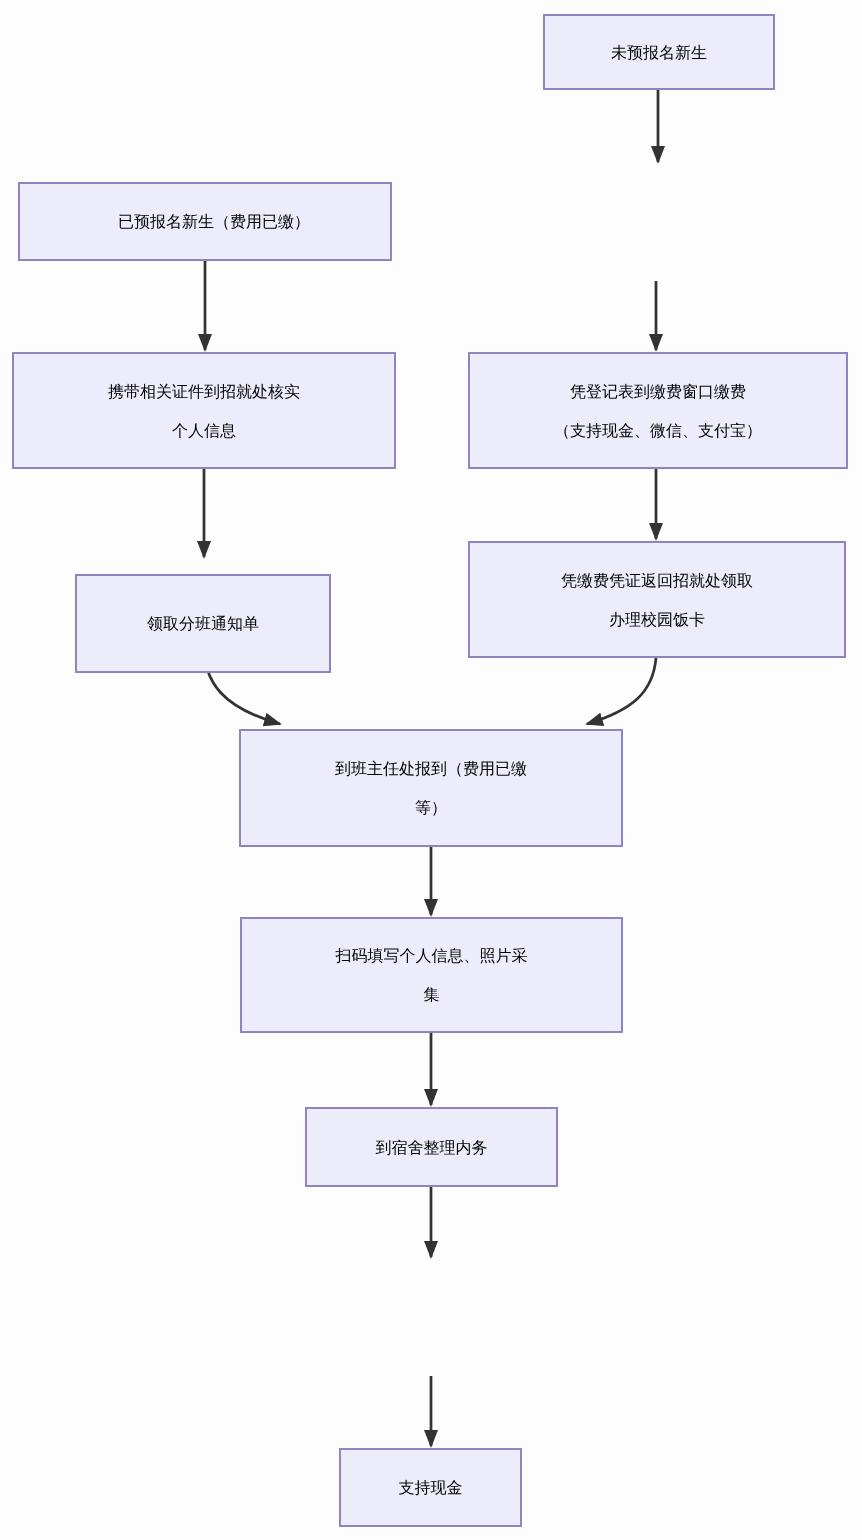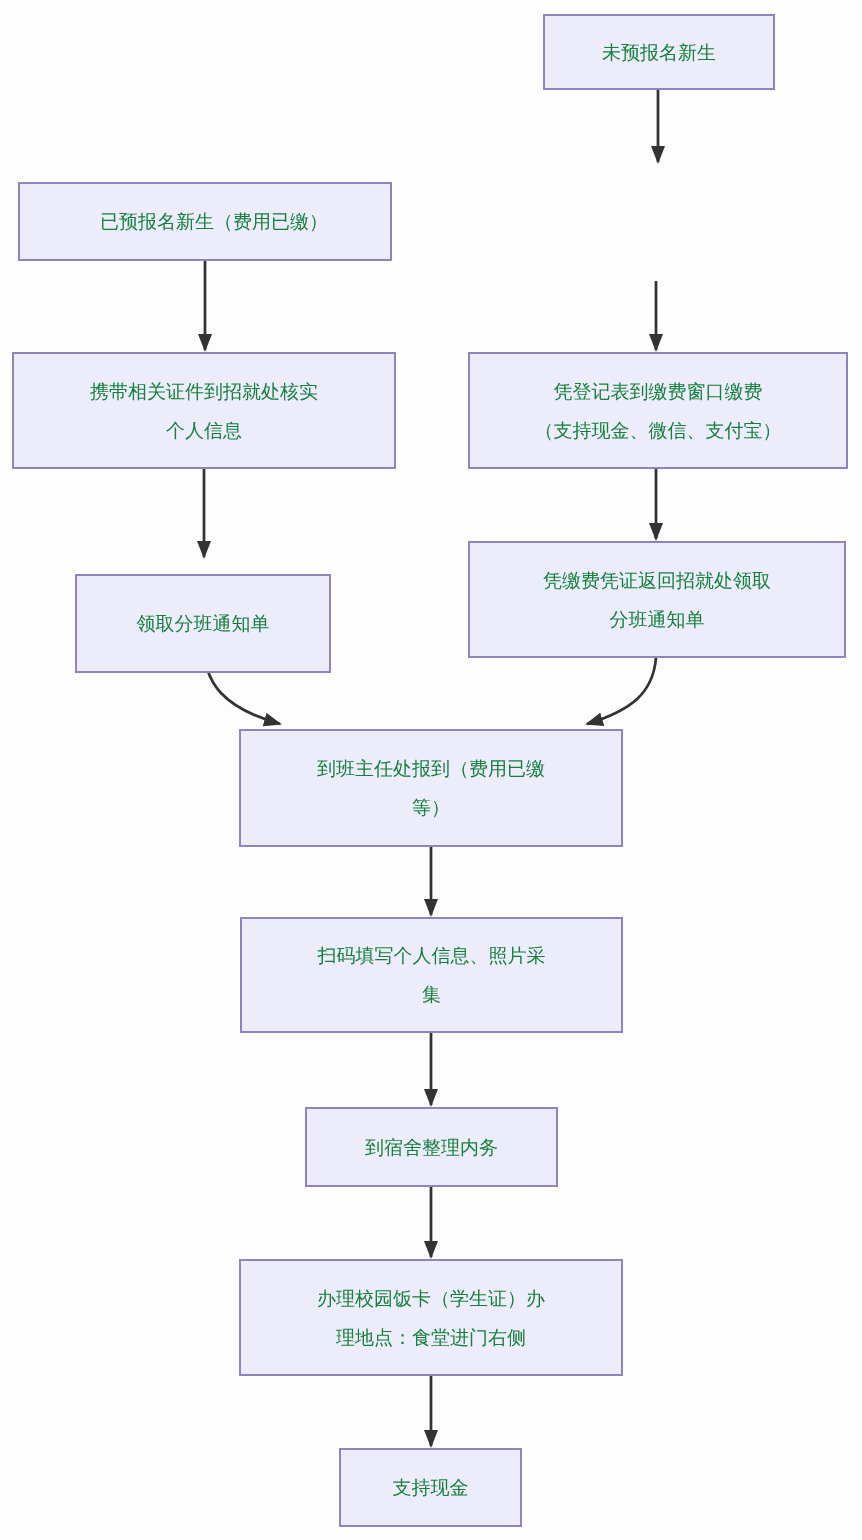--- a/index.html
+++ b/index.html
@@ -21,26 +21,26 @@
     top: 0;
     width: 862px;
     height: 1540px;
     pointer-events: none;
   }
   .node {
     position: absolute;
     box-sizing: border-box;
     background: #ececfa;
     border: 2px solid #9083c0;
-    color: #15803d;
+    color: #000000;
     display: flex;
     align-items: center;
     justify-content: center;
     text-align: center;
-    font-size: 19px;
+    font-size: 16px;
     line-height: 39px;
     white-space: pre-line;
     z-index: 2;
   }
   
   .pos-n1  { left: 543px; top: 14px;   width: 232px; height: 76px;  }
   .pos-n2  { left: 18px;  top: 182px;  width: 374px; height: 79px; padding-left: 18px;  }
   .pos-n3  { left: 468px; top: 164px;  width: 377px; height: 117px; }
   .pos-n4  { left: 12px;  top: 352px;  width: 384px; height: 117px; }
   .pos-n5  { left: 468px; top: 352px;  width: 380px; height: 117px; }
@@ -79,23 +79,21 @@
   </svg>
 
   <div class="node pos-n1"><span>未预报名新生</span></div>
   <div class="node pos-n2"><span>已预报名新生（费用已缴）</span></div>
   <div class="node pos-n4"><span>携带相关证件到招就处核实
 个人信息</span></div>
   <div class="node pos-n5"><span>凭登记表到缴费窗口缴费
 （支持现金、微信、支付宝）</span></div>
   <div class="node pos-n6"><span>领取分班通知单</span></div>
   <div class="node pos-n7"><span>凭缴费凭证返回招就处领取
-分班通知单</span></div>
+办理校园饭卡</span></div>
   <div class="node pos-n8"><span>到班主任处报到（费用已缴
 等）</span></div>
   <div class="node pos-n9"><span>扫码填写个人信息、照片采
 集</span></div>
   <div class="node pos-n10"><span>到宿舍整理内务</span></div>
-  <div class="node pos-n11"><span>办理校园饭卡（学生证）办
-理地点：食堂进门右侧</span></div>
   <div class="node pos-n12"><span>支持现金</span></div>
 
 </div>
 
 </body></html>

